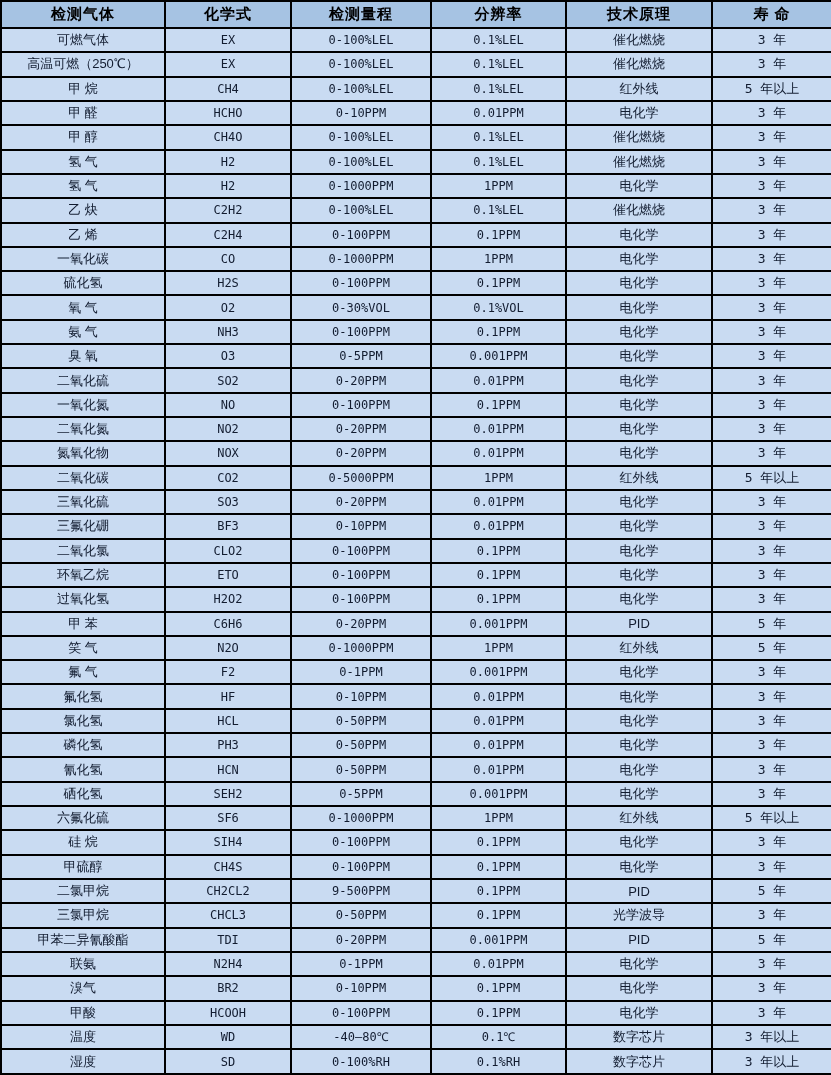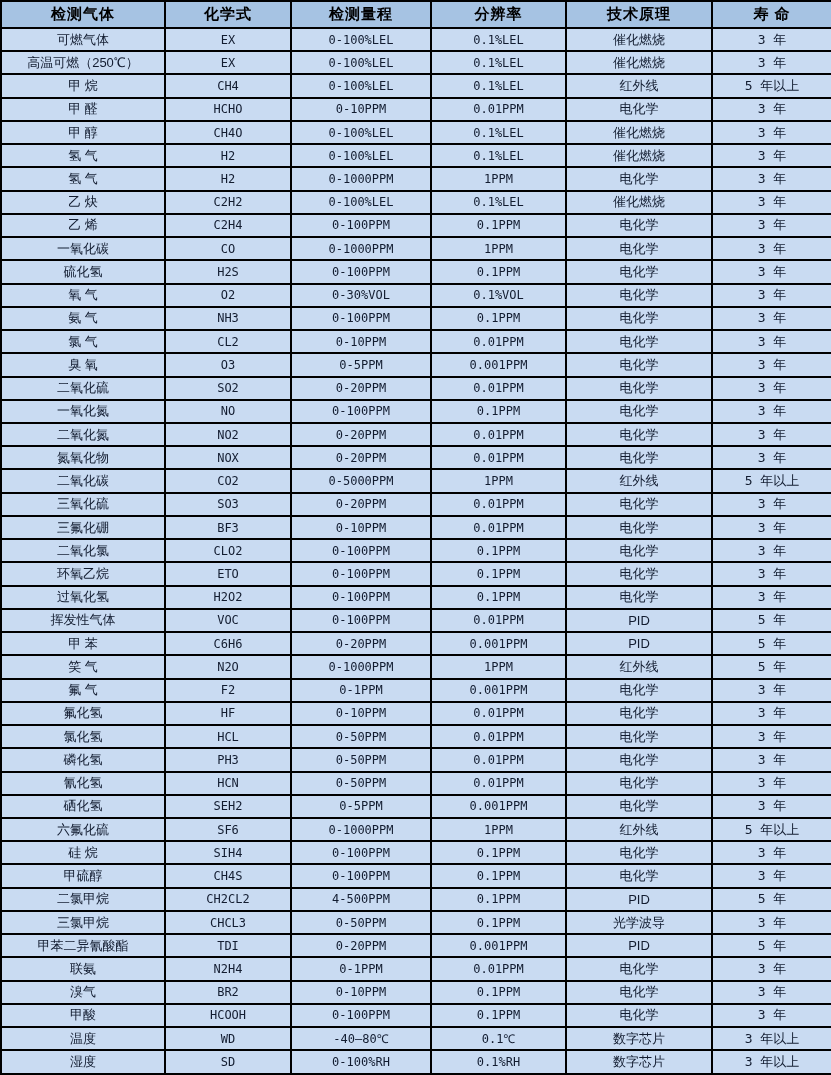--- a/index.html
+++ b/index.html
@@ -165,28 +165,20 @@
       </tr>
       <tr>
         <td>氨 气</td>
         <td>NH3</td>
         <td>0-100PPM</td>
         <td>0.1PPM</td>
         <td>电化学</td>
         <td>3 年</td>
       </tr>
       <tr>
-        <td>氯 气</td>
-        <td>CL2</td>
-        <td>0-10PPM</td>
-        <td>0.01PPM</td>
-        <td>电化学</td>
-        <td>3 年</td>
-      </tr>
-      <tr>
         <td>臭 氧</td>
         <td>O3</td>
         <td>0-5PPM</td>
         <td>0.001PPM</td>
         <td>电化学</td>
         <td>3 年</td>
       </tr>
       <tr>
         <td>二氧化硫</td>
         <td>SO2</td>
@@ -261,28 +253,20 @@
       </tr>
       <tr>
         <td>过氧化氢</td>
         <td>H2O2</td>
         <td>0-100PPM</td>
         <td>0.1PPM</td>
         <td>电化学</td>
         <td>3 年</td>
       </tr>
       <tr>
-        <td>挥发性气体</td>
-        <td>VOC</td>
-        <td>0-100PPM</td>
-        <td>0.01PPM</td>
-        <td>PID</td>
-        <td>5 年</td>
-      </tr>
-      <tr>
         <td>甲 苯</td>
         <td>C6H6</td>
         <td>0-20PPM</td>
         <td>0.001PPM</td>
         <td>PID</td>
         <td>5 年</td>
       </tr>
       <tr>
         <td>笑 气</td>
         <td>N2O</td>
@@ -359,21 +343,21 @@
         <td>甲硫醇</td>
         <td>CH4S</td>
         <td>0-100PPM</td>
         <td>0.1PPM</td>
         <td>电化学</td>
         <td>3 年</td>
       </tr>
       <tr>
         <td>二氯甲烷</td>
         <td>CH2CL2</td>
-        <td>4-500PPM</td>
+        <td>9-500PPM</td>
         <td>0.1PPM</td>
         <td>PID</td>
         <td>5 年</td>
       </tr>
       <tr>
         <td>三氯甲烷</td>
         <td>CHCL3</td>
         <td>0-50PPM</td>
         <td>0.1PPM</td>
         <td>光学波导</td>

